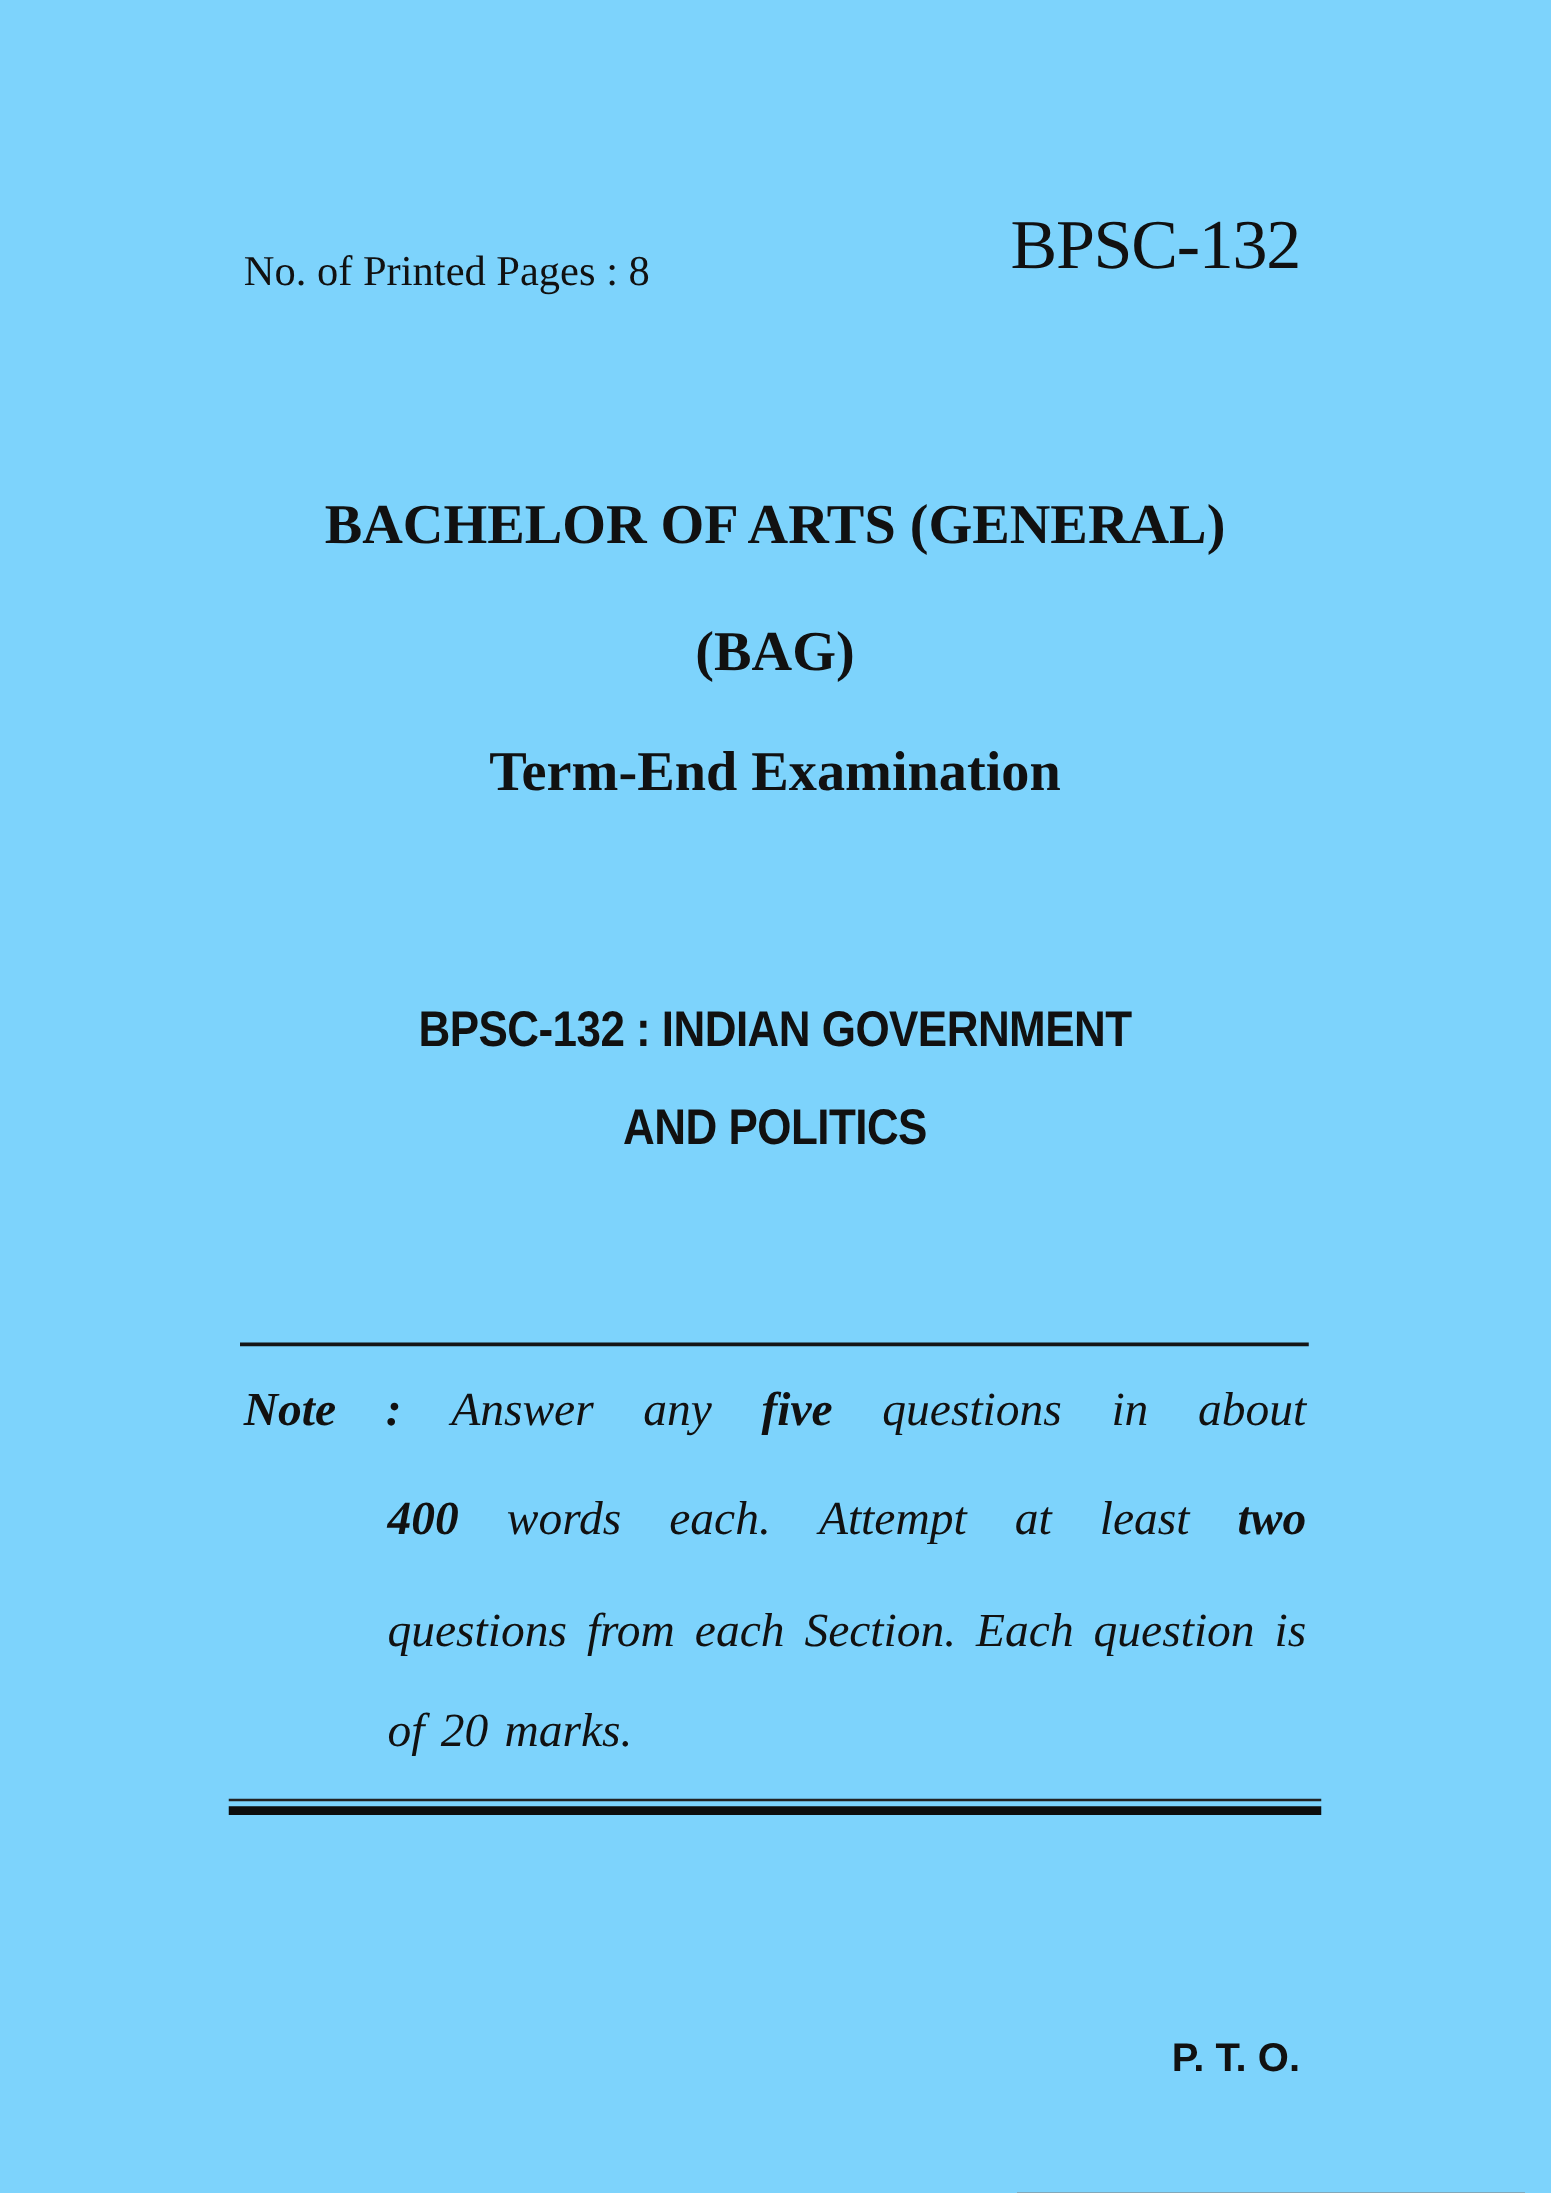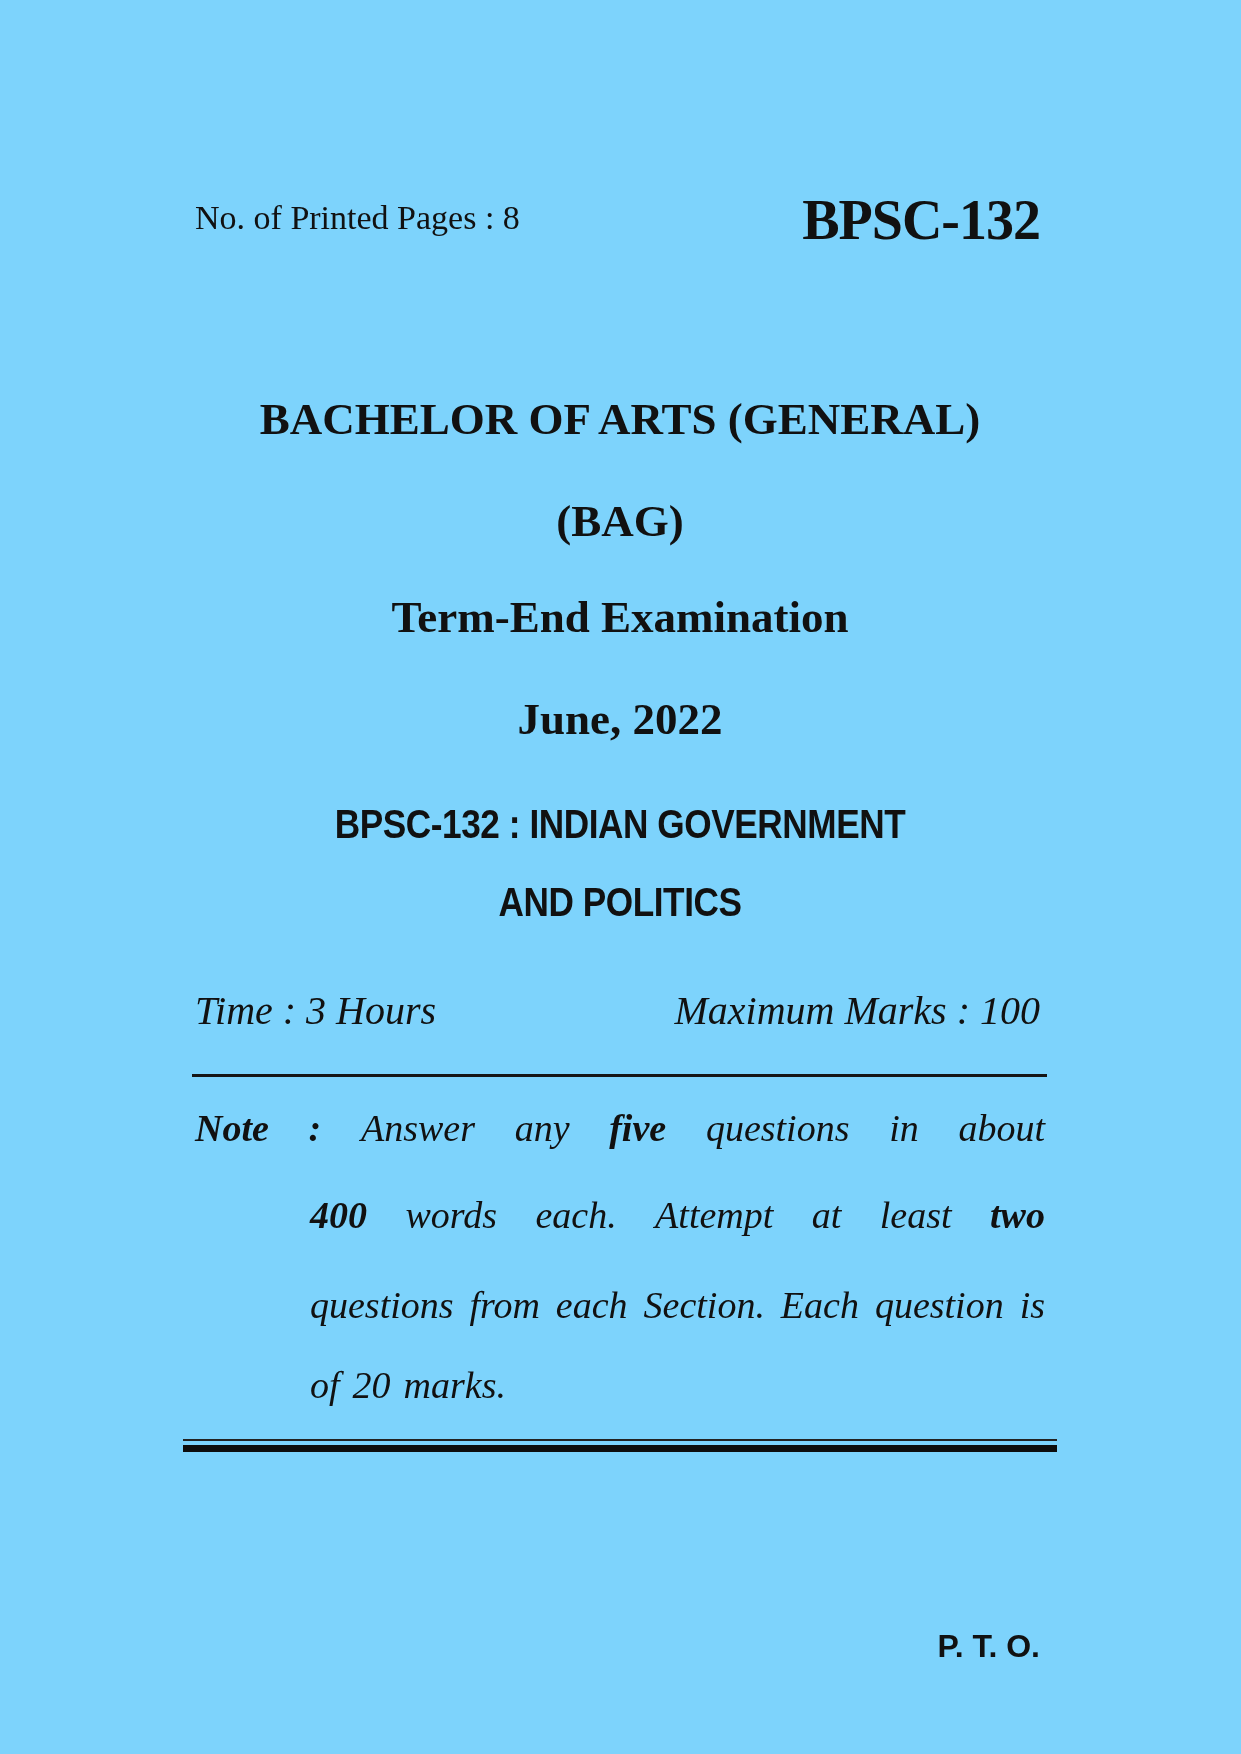--- a/index.html
+++ b/index.html
@@ -11,22 +11,22 @@
     color:#111;
     font-family:"Liberation Serif","DejaVu Serif",serif;
     overflow:hidden;
   }
   
   .hdr-left{
     position:absolute;left:195px;top:201px;
     font-size:34px;line-height:1;white-space:nowrap;
   }
   .hdr-right{
-    position:absolute;right:201px;top:192px;
-    font-size:56px;font-weight:700;line-height:1;letter-spacing:-1px;white-space:nowrap;
+    position:absolute;right:201px;top:168px;
+    font-size:56px;font-weight:400;line-height:1;letter-spacing:-1px;white-space:nowrap;
   }
   
   .ctr{
     position:absolute;left:195px;width:850px;
     text-align:center;line-height:1;white-space:nowrap;
   }
   .t-serif{font-weight:700;font-size:45px;}
   .t-sans{
     font-family:"Liberation Sans","DejaVu Sans",sans-serif;
     font-weight:700;font-size:40px;letter-spacing:-0.5px;
@@ -79,30 +79,25 @@
   <div class="hdr-left">No. of Printed Pages : 8</div>
 
   <div class="hdr-right">BPSC-132</div>
 
   <div class="ctr t-serif pos-abbr">(BAG)</div>
 
   <div class="ctr t-serif pos-program">BACHELOR OF ARTS (GENERAL)</div>
 
   <div class="ctr t-serif pos-exam">Term-End Examination</div>
 
-  <div class="ctr t-serif pos-session">June, 2022</div>
 
   <div class="ctr t-sans pos-course1">BPSC-132 : INDIAN GOVERNMENT</div>
 
   <div class="ctr t-sans pos-course2">AND POLITICS</div>
 
-  <div class="meta-row">
-    <span>Time : 3 Hours</span>
-    <span>Maximum Marks : 100</span>
-  </div>
 
   <div class="rule-single"></div>
 
   <div>
       <div class="note-line l0 justify">
         <span class="b">Note</span>
         <span class="b">:</span>
         <span>Answer</span>
         <span>any</span>
         <span class="b">five</span>

